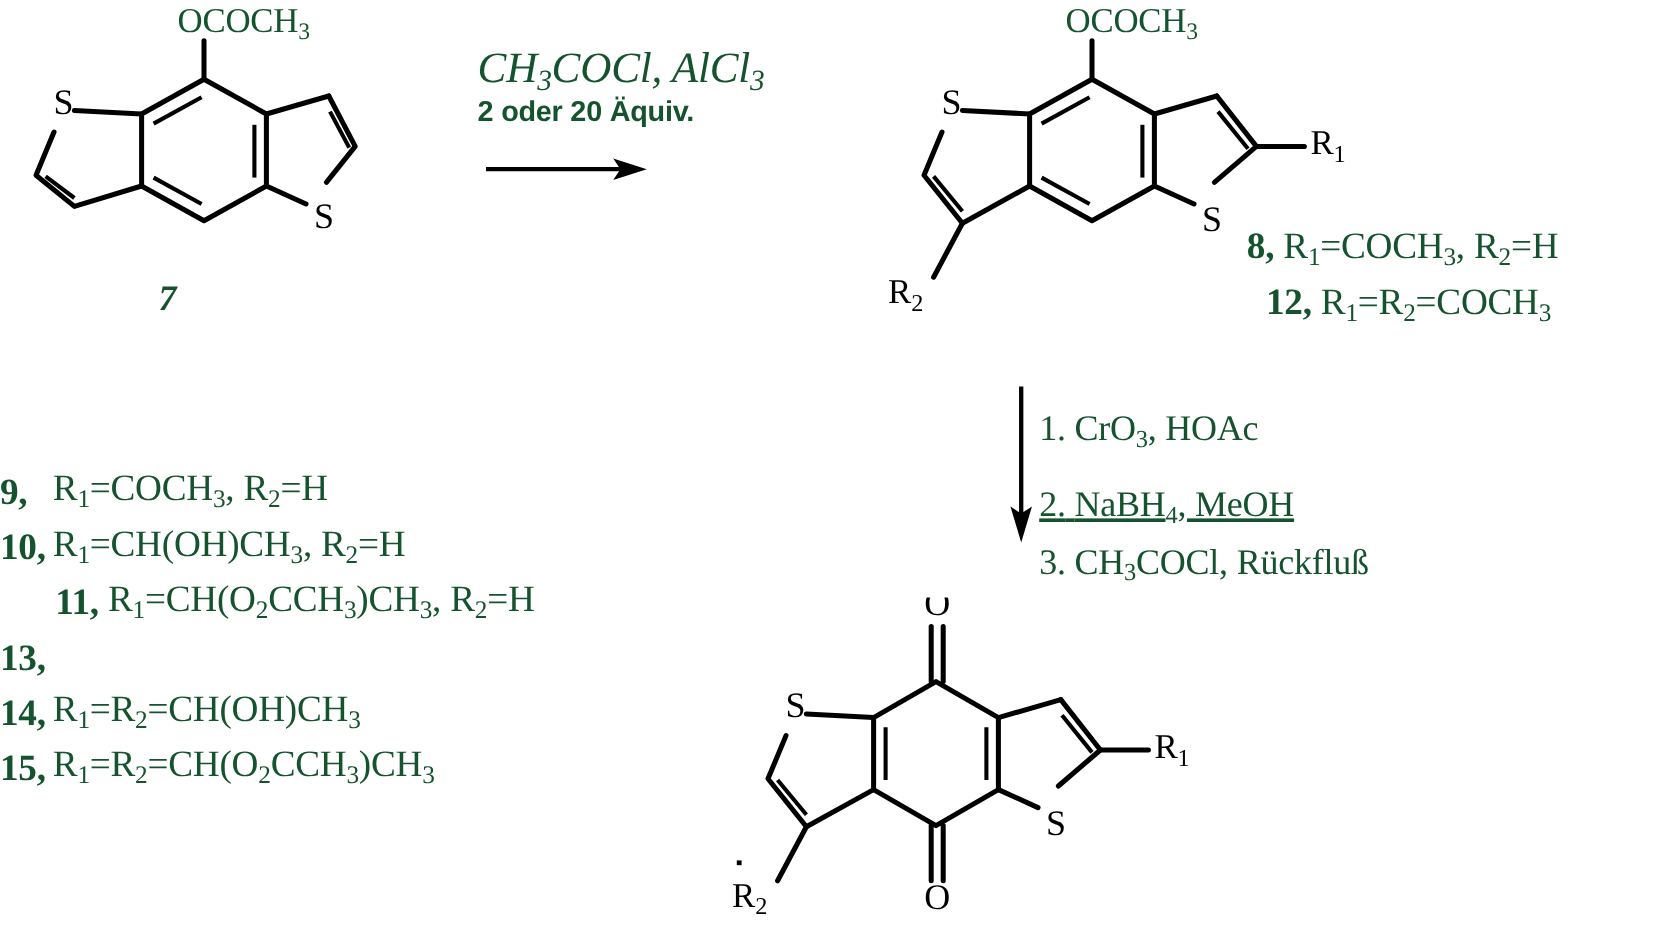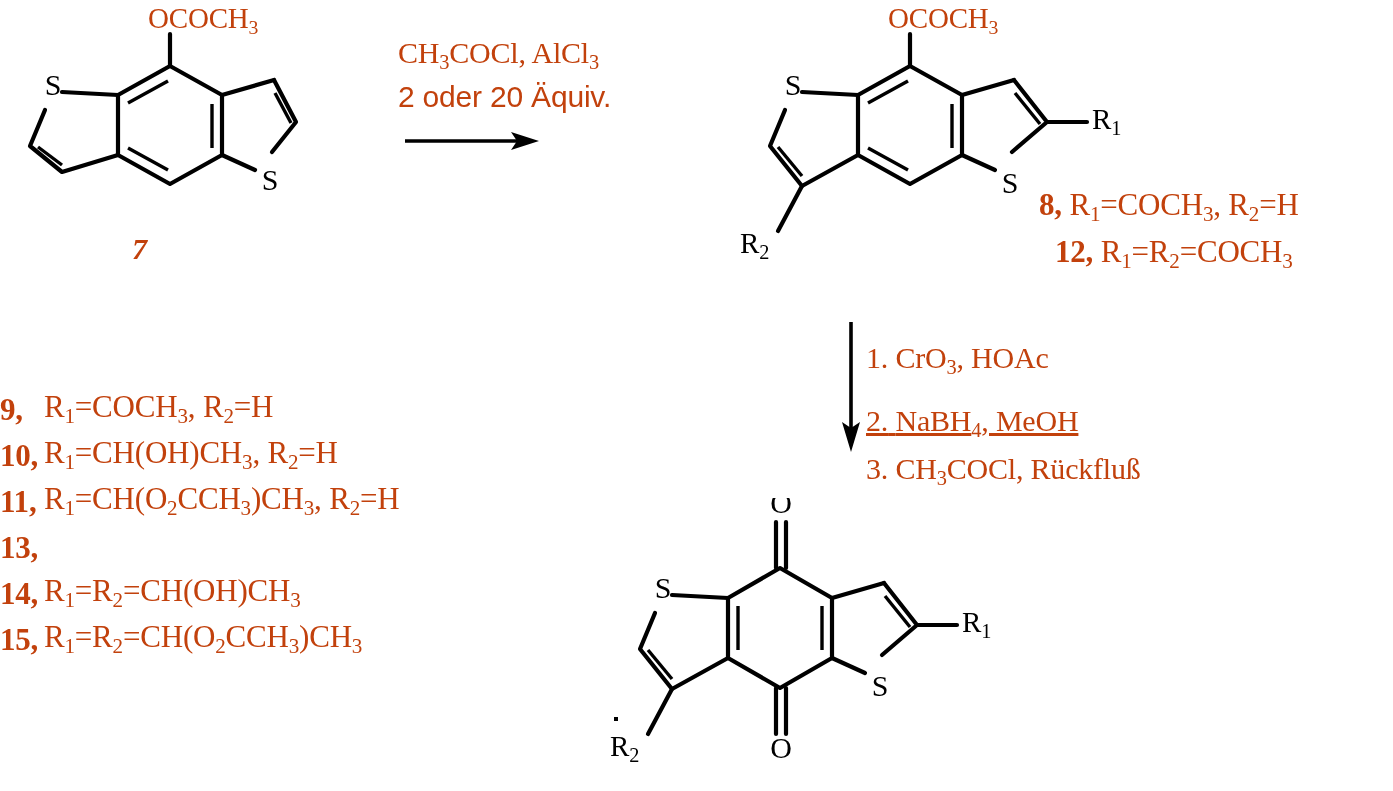--- a/index.html
+++ b/index.html
@@ -55,31 +55,32 @@
     fill: #000000;
     dominant-baseline: middle;
   }
   .speck { fill: #000000; }
 
   
   .txt {
     position: absolute;
     white-space: nowrap;
     font-family: "Liberation Serif", "DejaVu Serif", serif;
-    color: #c2410c;
+    color: #14532d;
     letter-spacing: -0.2px;
   }
   .cond-line {
-    font-size: 30px;
+    font-size: 36px;
     line-height: 1.0;
+    font-style: italic;
   }
   .cond-equiv {
     font-family: "Liberation Sans", "DejaVu Sans", sans-serif;
-    font-size: 30px;
-    font-weight: 400;
+    font-size: 24px;
+    font-weight: 700;
   }
   .cmp-label {
     font-size: 31px;
     line-height: 1.32;
   }
   .cmp-num { font-weight: 700; }
   .steps {
     font-size: 30px;
     line-height: 1.52;
   }
@@ -217,21 +218,21 @@
   <div class="txt list-block" style="left:0px; top:386px;">
     <div class="list-row">
       <span class="num-col" style="width:44px;">9,</span>
       <span>R<sub>1</sub>=COCH<sub>3</sub>, R<sub>2</sub>=H</span>
     </div>
     <div class="list-row">
       <span class="num-col" style="width:44px;">10,</span>
       <span>R<sub>1</sub>=CH(OH)CH<sub>3</sub>, R<sub>2</sub>=H</span>
     </div>
     <div class="list-row">
-      <span class="num-col" style="width:44px;">11,</span>
+      <span class="num-col" style="width:44px;padding-left:46px;">11,</span>
       <span>R<sub>1</sub>=CH(O<sub>2</sub>CCH<sub>3</sub>)CH<sub>3</sub>, R<sub>2</sub>=H</span>
     </div>
     <div class="list-row">
       <span class="num-col" style="width:44px;">13,</span>
     </div>
     <div class="list-row">
       <span class="num-col" style="width:44px;">14,</span>
       <span>R<sub>1</sub>=R<sub>2</sub>=CH(OH)CH<sub>3</sub></span>
     </div>
     <div class="list-row">

